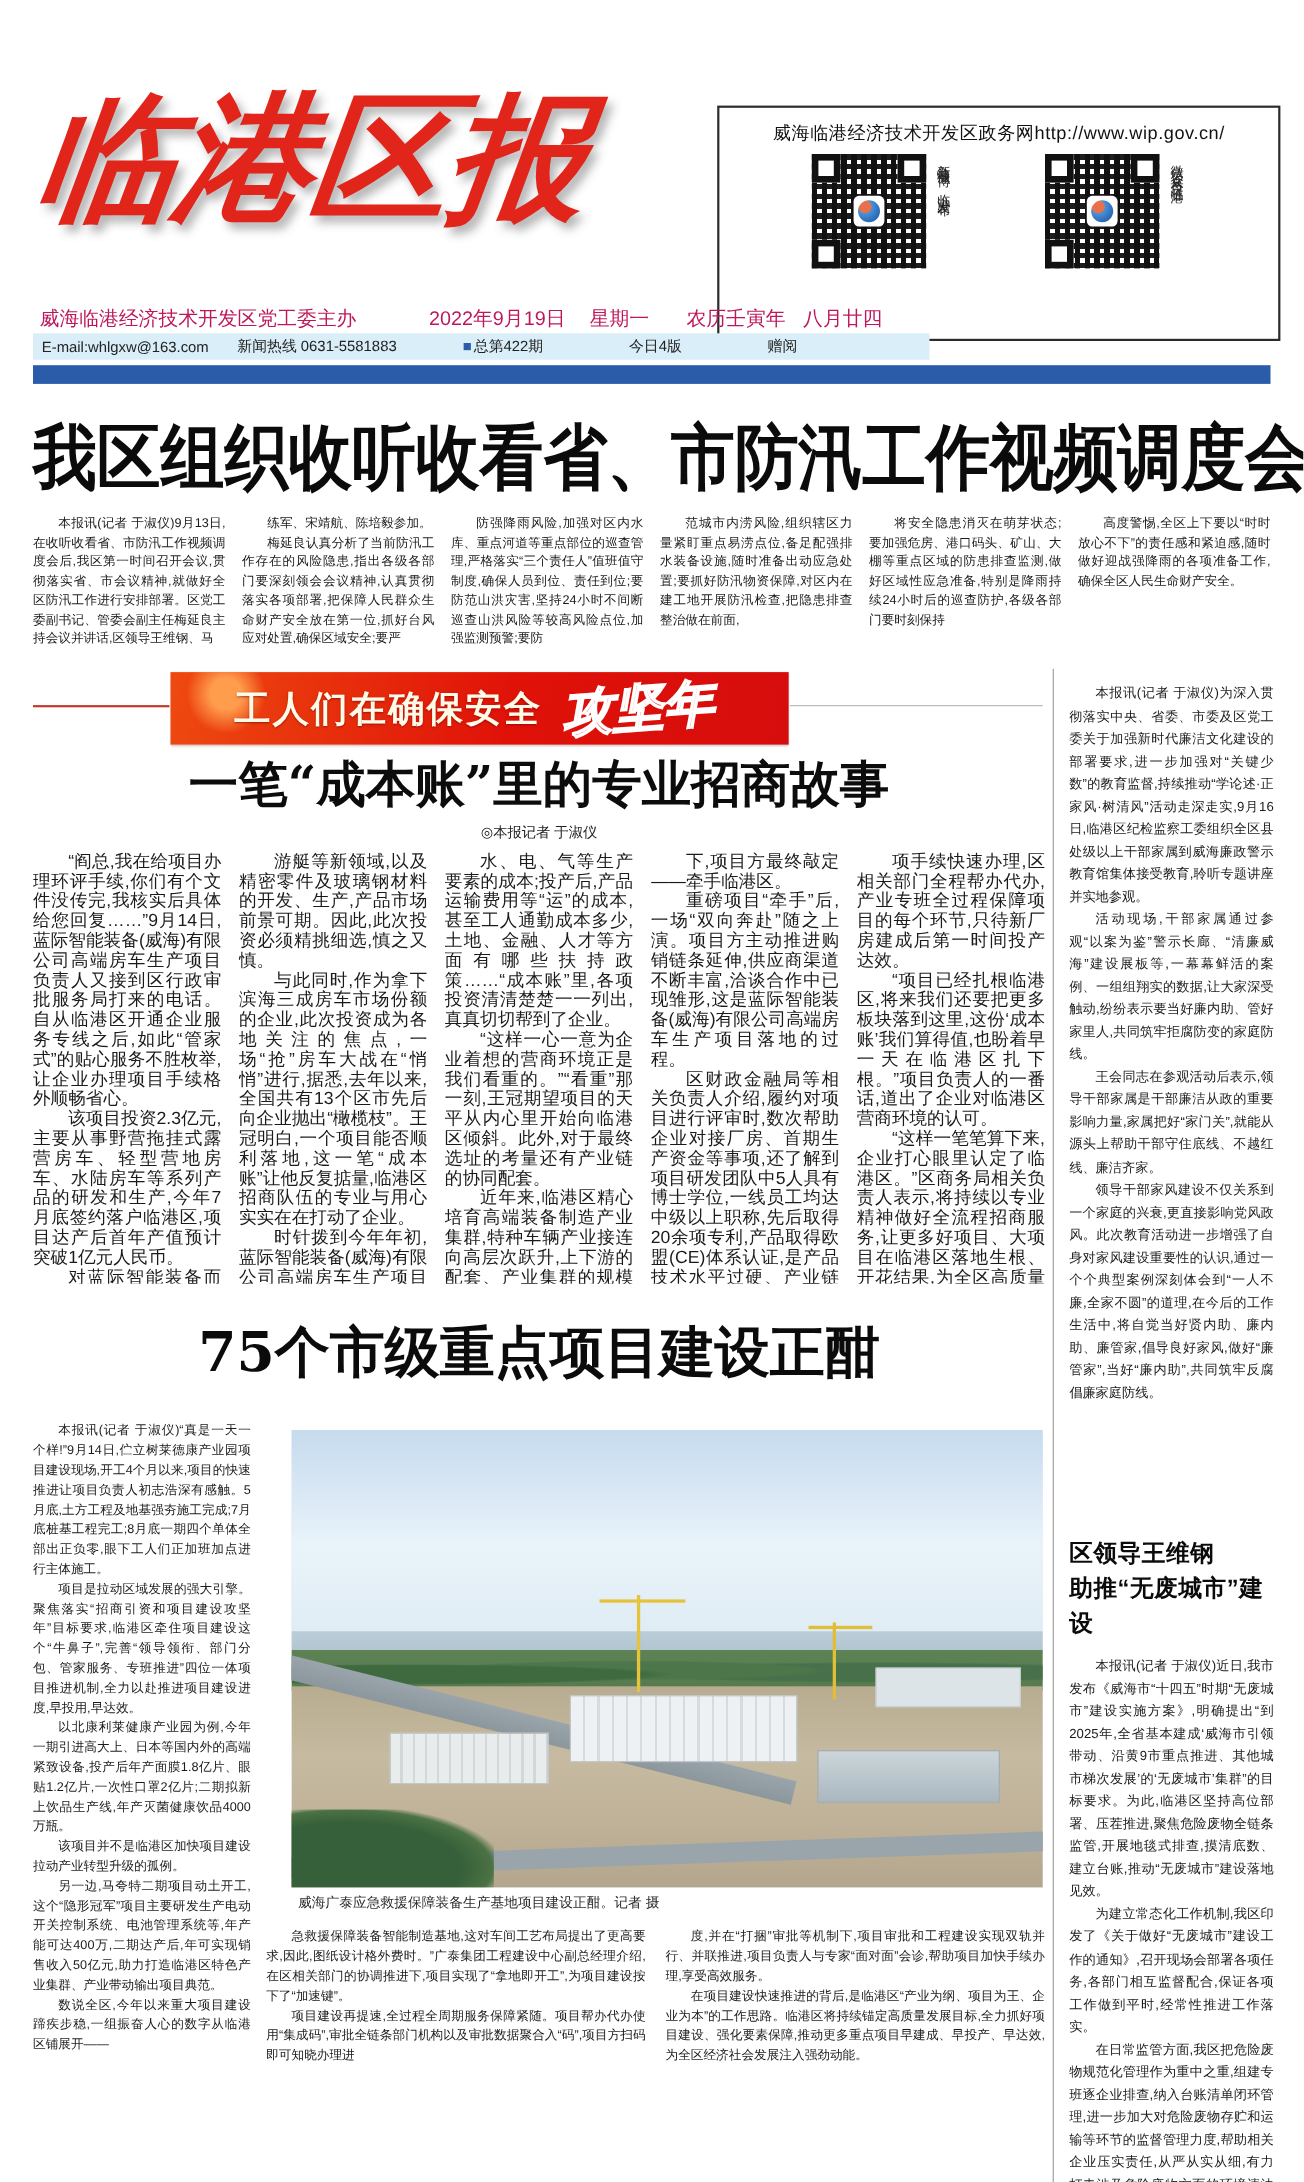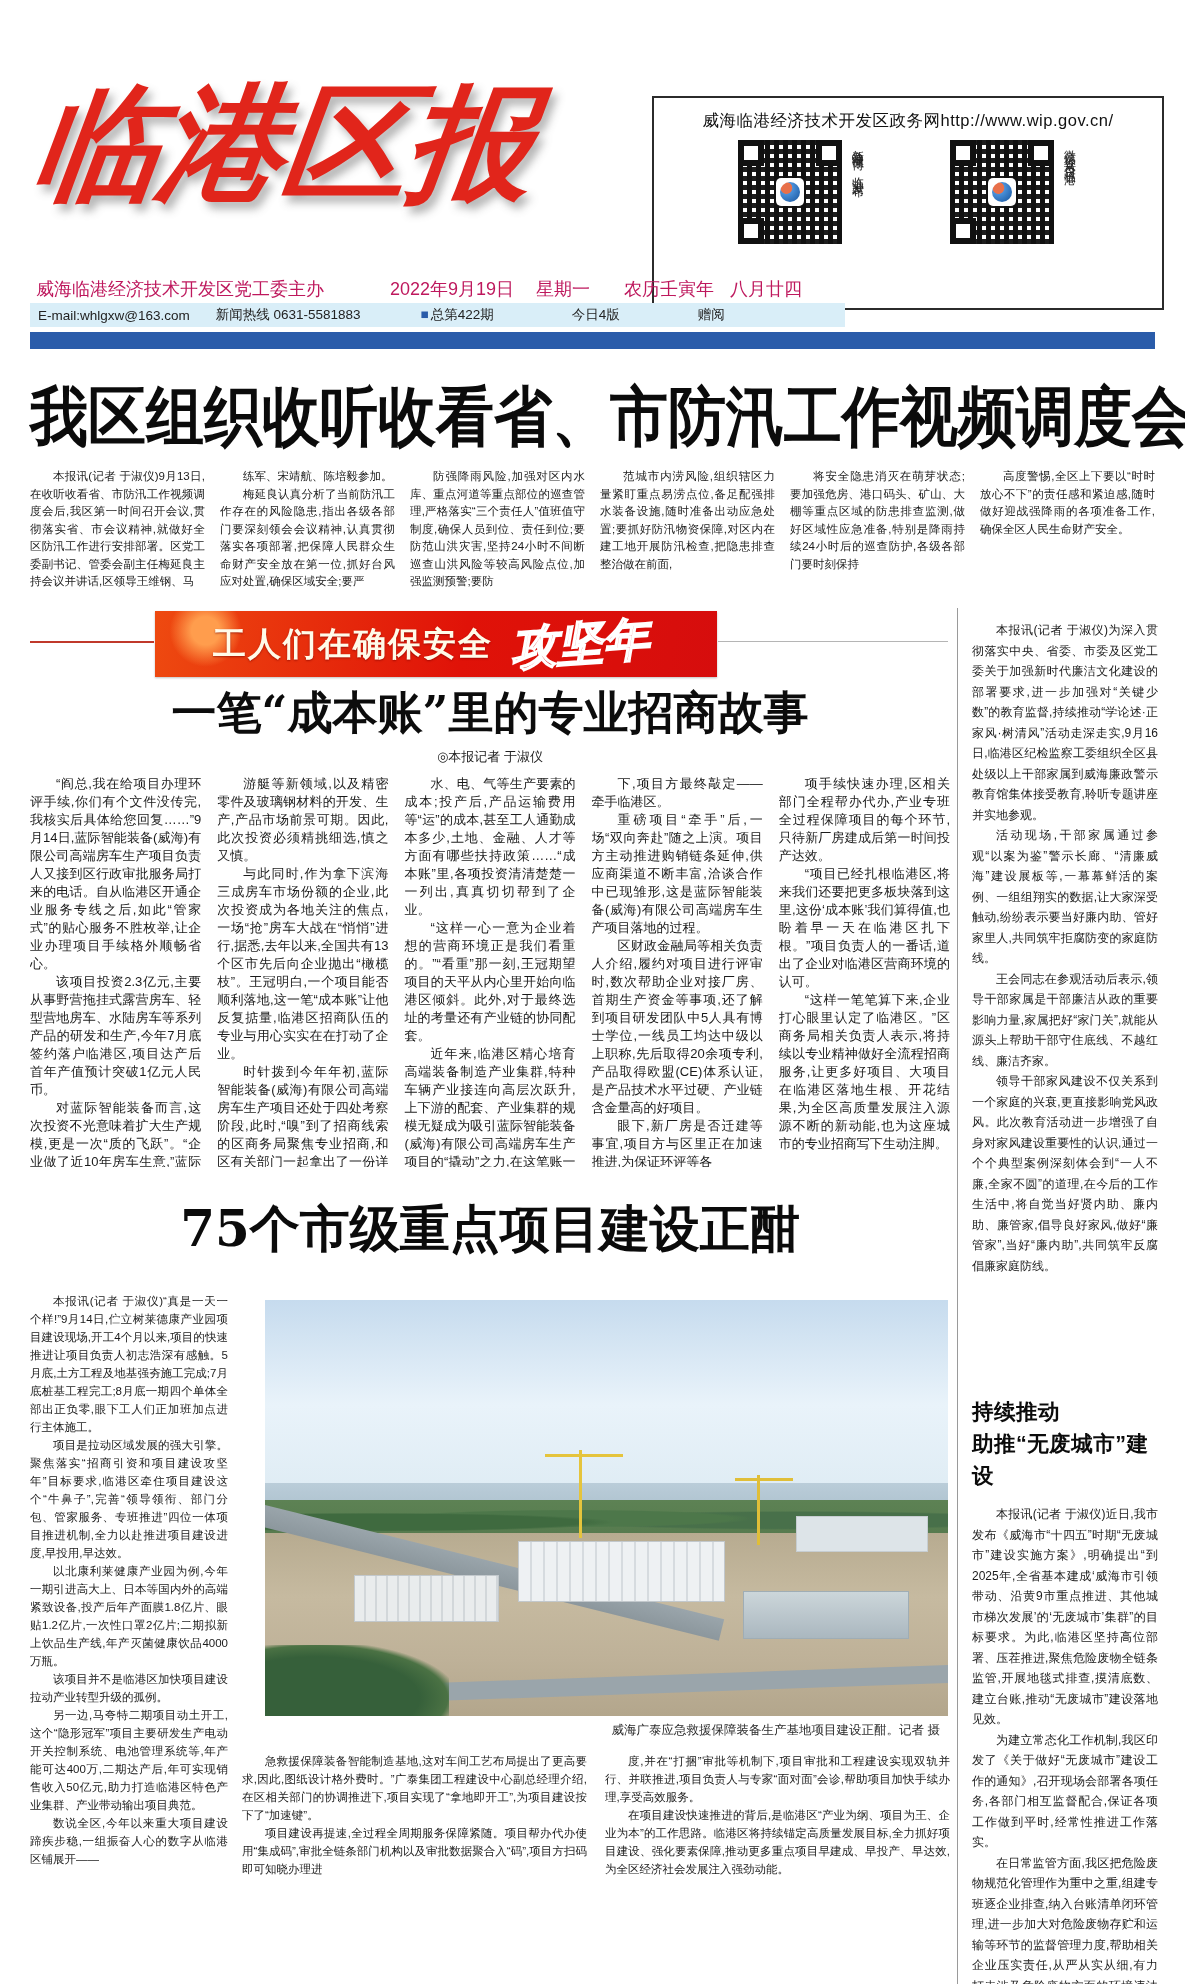--- a/index.html
+++ b/index.html
@@ -53,21 +53,21 @@
     display:flex;align-items:center;box-shadow:0 1px 2px rgba(0,0,0,.25);}
   .banner-label{margin-left:58px;font-size:33px;font-weight:900;color:#fffbe9;letter-spacing:2px;text-shadow:0 1px 2px rgba(120,0,0,.6);white-space:nowrap;}
   .banner-stylized{margin-left:18px;font-family:"DejaVu Serif",serif;font-style:italic;font-weight:bold;font-size:46px;
     color:rgba(255,255,255,.12);-webkit-text-stroke:1.6px #ffffff;transform:rotate(-4deg);white-space:nowrap;}
 
   
   .story-title{position:absolute;left:30px;top:684px;width:920px;text-align:center;
     font-family:"DejaVu Serif","Liberation Serif",serif;font-weight:900;font-size:45px;line-height:58px;color:#0c0c0c;white-space:nowrap;}
   .story-byline{position:absolute;left:30px;top:748px;width:920px;text-align:center;font-size:13px;color:#222;}
   .story-body{position:absolute;left:30px;top:775px;width:920px;height:392px;display:flex;gap:16px;}
-  .story-body .col{flex:1 1 0;overflow:hidden;font-size:13px;line-height:18px;text-align:justify;color:#1a1a1a;}
+  .story-body .col{flex:1 1 0;overflow:hidden;font-size:16px;line-height:18px;text-align:justify;color:#1a1a1a;}
 
   
   .v-divider{position:absolute;left:957px;top:608px;width:1px;height:1376px;background:#9a9a9a;}
   .sidebar{position:absolute;left:972px;top:608px;width:186px;}
   .sb-title{font-size:21.5px;font-weight:900;line-height:32px;color:#0b0b0b;white-space:pre-line;letter-spacing:.5px;}
   .sb-body{margin-top:12px;font-size:12px;line-height:20.5px;text-align:justify;color:#1a1a1a;overflow:hidden;}
   #sb1-body{height:688px;}
   .sidebar2{position:absolute;left:972px;top:1396px;width:186px;}
   #sb2-body{height:488px;}
 
@@ -90,21 +90,21 @@
   .ph-road2{bottom:5%;left:-2%;width:104%;height:18px;background:#9aa5ab;transform:rotate(-2deg);}
   .ph-b1{top:58%;left:37%;width:30%;height:14%;background:repeating-linear-gradient(90deg,#eef1f3 0 11px,#d6dbdf 11px 13px);border:1px solid #c2c8cc;}
   .ph-b2{top:66%;left:13%;width:21%;height:11%;background:repeating-linear-gradient(90deg,#e9eced 0 9px,#d2d7da 9px 11px);border:1px solid #c2c8cc;}
   .ph-b3{top:52%;right:3%;width:19%;height:8%;background:#dde4e8;border:1px solid #c6cdd1;}
   .ph-b4{top:70%;left:70%;width:24%;height:11%;background:linear-gradient(180deg,#ccd6da,#aab7bf);border:1px solid #9fadb5;}
   .ph-crane1{top:36%;left:46%;width:3px;height:88px;background:#e5c43c;}
   .ph-crane1::after{content:"";position:absolute;top:4px;left:-34px;width:78px;height:3px;background:#e5c43c;}
   .ph-crane2{top:42%;left:72%;width:3px;height:70px;background:#e0be38;}
   .ph-crane2::after{content:"";position:absolute;top:3px;left:-22px;width:58px;height:3px;background:#e0be38;}
   .ph-green{bottom:0;left:-3%;width:30%;height:17%;background:radial-gradient(ellipse at 35% 75%,#36603a 0 55%,#4b7244 70%,rgba(75,114,68,0) 76%);}
-  .photo-caption{position:absolute;left:257px;top:1722px;width:683px;text-align:right;font-size:12.5px;color:#2b2b2b;}
+  .photo-caption{position:absolute;left:271px;top:1722px;width:683px;text-align:left;font-size:12.5px;color:#2b2b2b;}
   .projects-bottom{position:absolute;left:242px;top:1752px;width:708px;height:230px;display:flex;gap:18px;}
   .projects-bottom .col{flex:1 1 0;overflow:hidden;font-size:11.5px;line-height:18px;text-align:justify;color:#1a1a1a;}
 </style>
 </head>
 <body>
 
 <div id="page">
 
   <div class="masthead">临港区报</div>
 
@@ -216,21 +216,21 @@
   <div class="v-divider"></div>
   <div class="sidebar">
     <div class="sb-body" id="sb1-body">
         <p class="para">本报讯(记者 于淑仪)为深入贯彻落实中央、省委、市委及区党工委关于加强新时代廉洁文化建设的部署要求,进一步加强对“关键少数”的教育监督,持续推动“学论述·正家风·树清风”活动走深走实,9月16日,临港区纪检监察工委组织全区县处级以上干部家属到威海廉政警示教育馆集体接受教育,聆听专题讲座并实地参观。</p>
         <p class="para">活动现场,干部家属通过参观“以案为鉴”警示长廊、“清廉威海”建设展板等,一幕幕鲜活的案例、一组组翔实的数据,让大家深受触动,纷纷表示要当好廉内助、管好家里人,共同筑牢拒腐防变的家庭防线。</p>
         <p class="para">王会同志在参观活动后表示,领导干部家属是干部廉洁从政的重要影响力量,家属把好“家门关”,就能从源头上帮助干部守住底线、不越红线、廉洁齐家。</p>
         <p class="para">领导干部家风建设不仅关系到一个家庭的兴衰,更直接影响党风政风。此次教育活动进一步增强了自身对家风建设重要性的认识,通过一个个典型案例深刻体会到“一人不廉,全家不圆”的道理,在今后的工作生活中,将自觉当好贤内助、廉内助、廉管家,倡导良好家风,做好“廉管家”,当好“廉内助”,共同筑牢反腐倡廉家庭防线。</p>
       </div>
   </div>
   <div class="sidebar2">
-    <div class="sb-title">持续推动
+    <div class="sb-title">区领导王维钢
 助推“无废城市”建设</div>
     <div class="sb-body" id="sb2-body">
         <p class="para">本报讯(记者 于淑仪)近日,我市发布《威海市“十四五”时期“无废城市”建设实施方案》,明确提出“到2025年,全省基本建成‘威海市引领带动、沿黄9市重点推进、其他城市梯次发展’的‘无废城市’集群”的目标要求。为此,临港区坚持高位部署、压茬推进,聚焦危险废物全链条监管,开展地毯式排查,摸清底数、建立台账,推动“无废城市”建设落地见效。</p>
         <p class="para">为建立常态化工作机制,我区印发了《关于做好“无废城市”建设工作的通知》,召开现场会部署各项任务,各部门相互监督配合,保证各项工作做到平时,经常性推进工作落实。</p>
         <p class="para">在日常监管方面,我区把危险废物规范化管理作为重中之重,组建专班逐企业排查,纳入台账清单闭环管理,进一步加大对危险废物存贮和运输等环节的监督管理力度,帮助相关企业压实责任,从严从实从细,有力打击涉及危险废物方面的环境违法行为。</p>
       </div>
   </div>
 
   <div class="projects-headline">75个市级重点项目建设正酣</div>
   <div class="projects-left">

